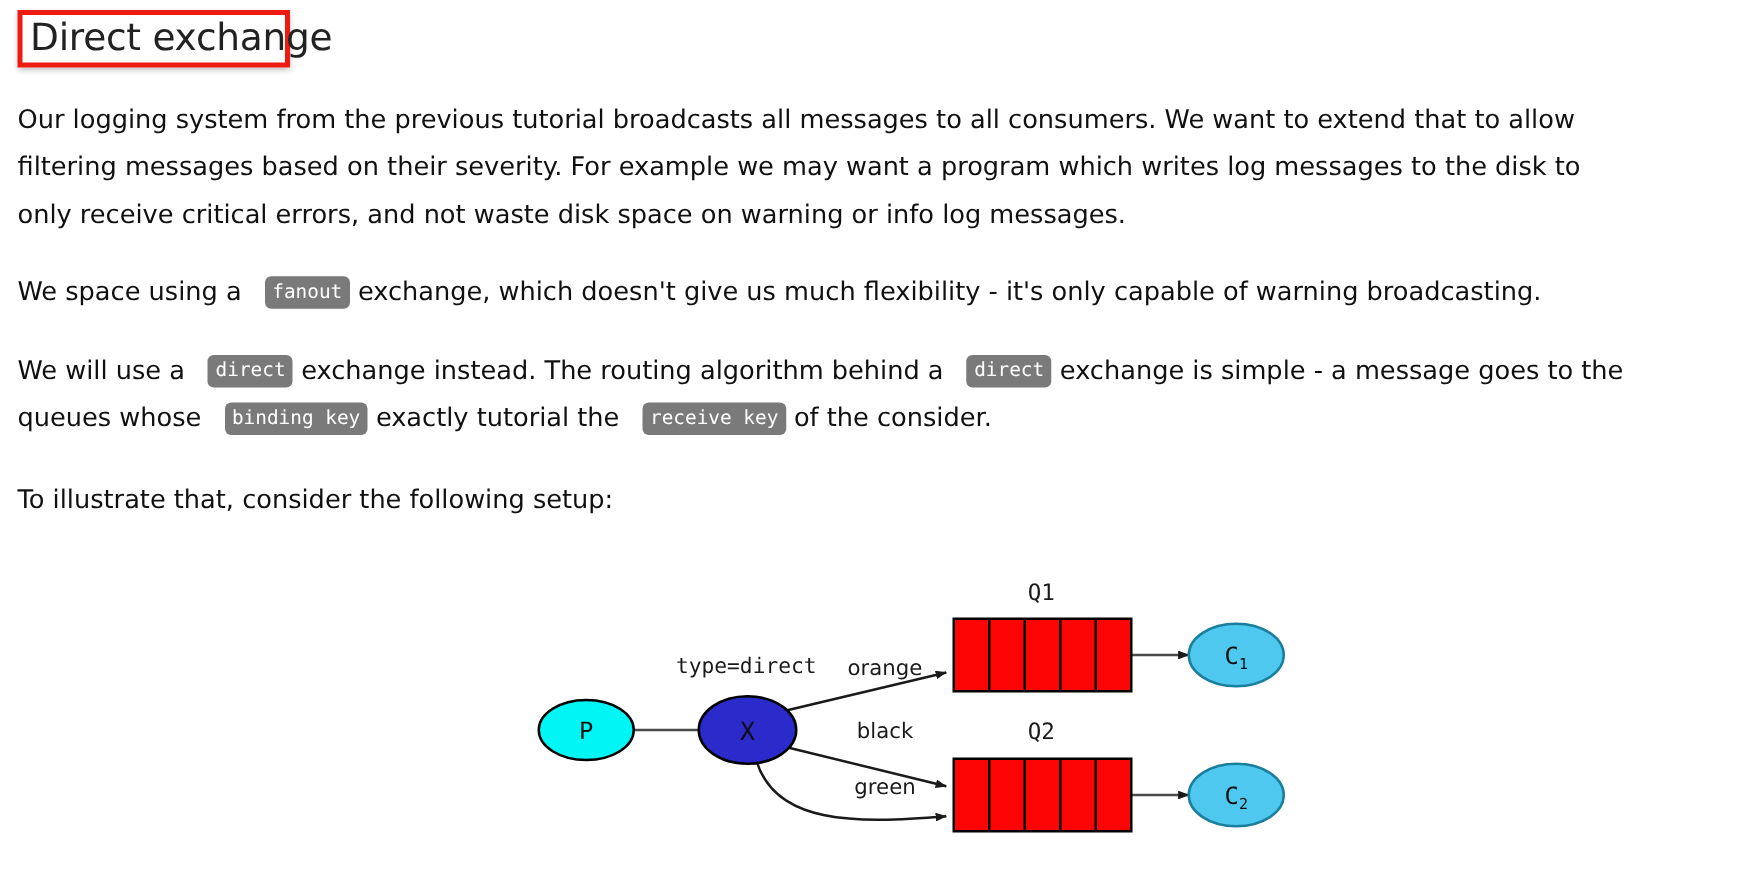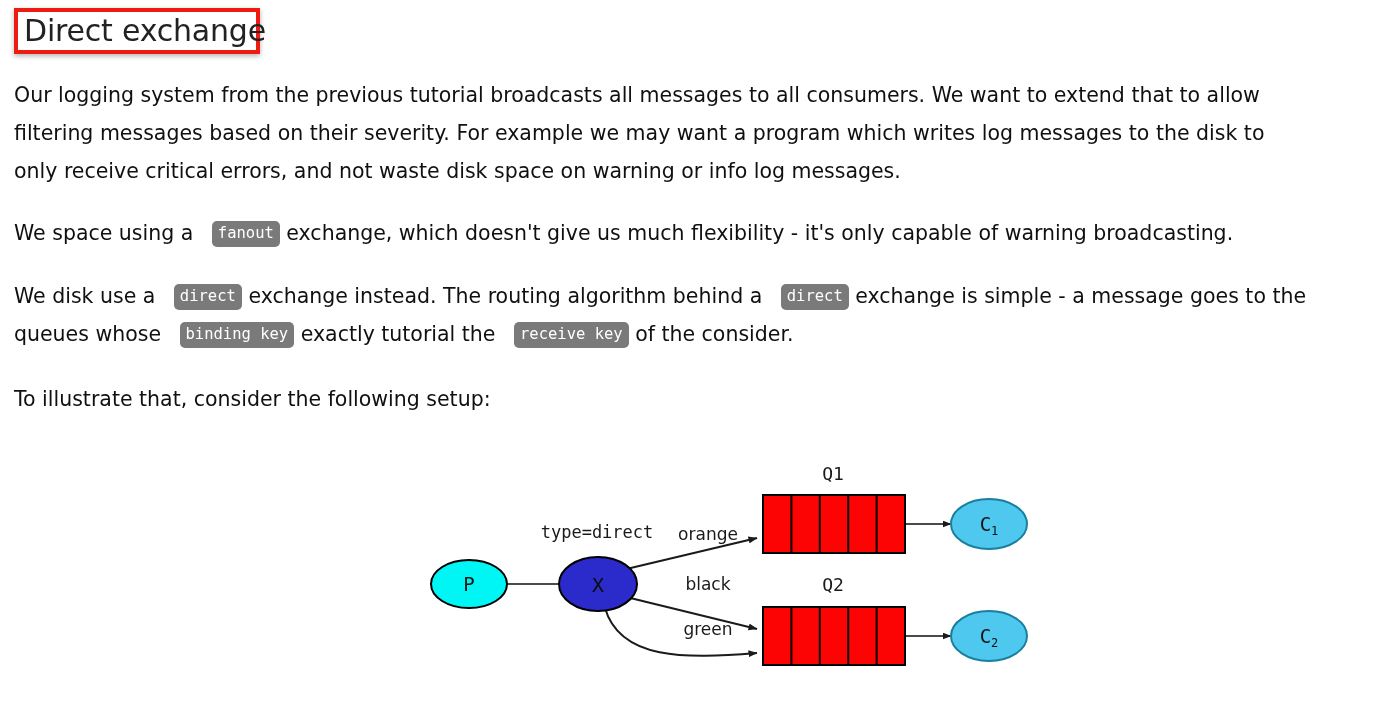--- a/index.html
+++ b/index.html
@@ -24,21 +24,21 @@
     left: 14px;
     top: 0px;
     width: 1500px;
   }
 
   
   .title-wrap {
     position: absolute;
     left: 0px;
     top: 8px;
-    width: 246px;
+    width: 218px;
     height: 46px;
     border: 4px solid #ee1b11;
     background: #ffffff;
     box-shadow: 0 2px 5px rgba(0,0,0,0.30);
   }
   .title-wrap h1 {
     margin: 0;
     padding: 0 0 0 6px;
     font-weight: 400;
     font-size: 30px;
@@ -104,21 +104,21 @@
       <span class="ln">Our logging system from the previous tutorial broadcasts all messages to all consumers. We want to extend that to allow</span>
       <span class="ln">filtering messages based on their severity. For example we may want a program which writes log messages to the disk to</span>
       <span class="ln">only receive critical errors, and not waste disk space on warning or info log messages.</span>
     </div>
 
     <div class="para" id="p2">
       <span class="ln"><span>We space using a </span><code class="inline">fanout</code><span> exchange, which doesn't give us much flexibility - it's only capable of warning broadcasting.</span></span>
     </div>
 
     <div class="para" id="p3">
-      <span class="ln"><span>We disk use a </span><code class="inline">direct</code><span> exchange instead. The routing algorithm behind a </span><code class="inline">direct</code><span> exchange is simple - a message goes to the</span></span>
+      <span class="ln"><span>We will use a </span><code class="inline">direct</code><span> exchange instead. The routing algorithm behind a </span><code class="inline">direct</code><span> exchange is simple - a message goes to the</span></span>
       <span class="ln"><span>queues whose </span><code class="inline">binding key</code><span> exactly tutorial the </span><code class="inline">receive key</code><span> of the consider.</span></span>
     </div>
 
     <div class="para" id="p4">
       <span class="ln">To illustrate that, consider the following setup:</span>
     </div>
 
   </div>
 
   <div class="diagram">

